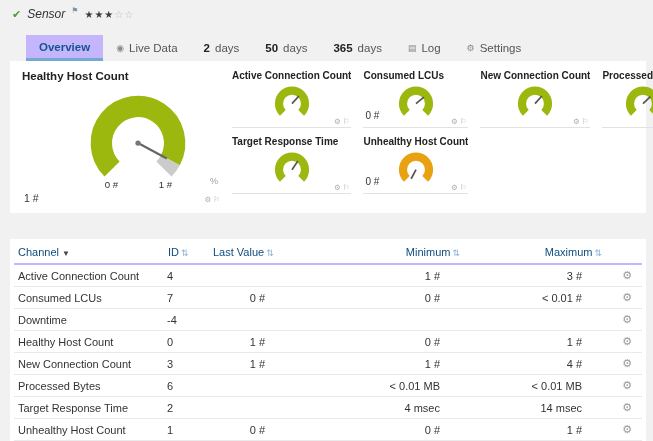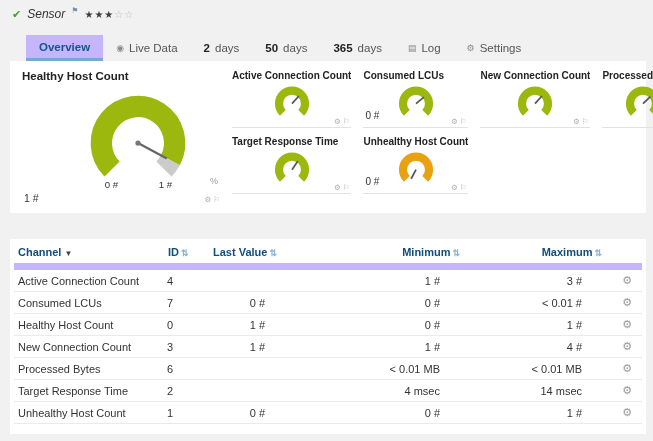--- a/index.html
+++ b/index.html
@@ -52,21 +52,21 @@
   .g-svg { position:absolute; left:50%; margin-left:-24px; top:12px; width:48px; height:39px; }
   .s-arc { fill:none; stroke-width:7.5; }
   .s-arc.green { stroke:#9cb70e; }
   .s-arc.amber { stroke:#e8a211; }
   .s-needle { stroke:#555; stroke-width:1.6; }
   .g-value { position:absolute; left:2px; bottom:6px; font-size:10px; color:#333; }
 
   
   .table-panel { margin-top:26px; padding:0 4px; min-height:195px; }
   table { width:100%; border-collapse:collapse; table-layout:fixed; }
-  th { text-align:left; color:#0f4d7d; font-size:11px; font-weight:bold; padding:7px 4px 5px; border-bottom:7px solid #c4b5fd; cursor:pointer;margin-top:8px; }
+  th { text-align:left; color:#0f4d7d; font-size:11px; font-weight:normal; padding:7px 4px 5px; border-bottom:2px solid #c4b5fd; cursor:pointer;margin-top:8px; }
   td { font-size:11px; color:#333; padding:4px 4px; border-bottom:1px solid #eaeaea; height:13px; overflow:hidden; white-space:nowrap; }
   th.r { text-align:right; padding-right:4px; }
   td.r { text-align:right; padding-right:24px; }
   td.id-cell { padding-left:3px; }
   .sort-caret { color:#444; font-size:8px; margin-left:3px; }
   .sort-both { color:#8ab2d6; font-size:9px; margin-left:2px; }
   td.gear-cell { text-align:right; padding-right:10px; }
   .row-gear { color:#9a9a9a; font-size:11px; cursor:pointer; }
 </style>
 </head>
@@ -224,20 +224,28 @@
       </tr>
       <tr>
         <td>Consumed LCUs</td>
         <td class="id-cell">7</td>
         <td class="r">0 #</td>
         <td class="r">0 #</td>
         <td class="r">&lt; 0.01 #</td>
         <td class="gear-cell"><span class="row-gear">⚙</span></td>
       </tr>
       <tr>
+        <td>Downtime</td>
+        <td class="id-cell">-4</td>
+        <td class="r"></td>
+        <td class="r"></td>
+        <td class="r"></td>
+        <td class="gear-cell"><span class="row-gear">⚙</span></td>
+      </tr>
+      <tr>
         <td>Healthy Host Count</td>
         <td class="id-cell">0</td>
         <td class="r">1 #</td>
         <td class="r">0 #</td>
         <td class="r">1 #</td>
         <td class="gear-cell"><span class="row-gear">⚙</span></td>
       </tr>
       <tr>
         <td>New Connection Count</td>
         <td class="id-cell">3</td>

